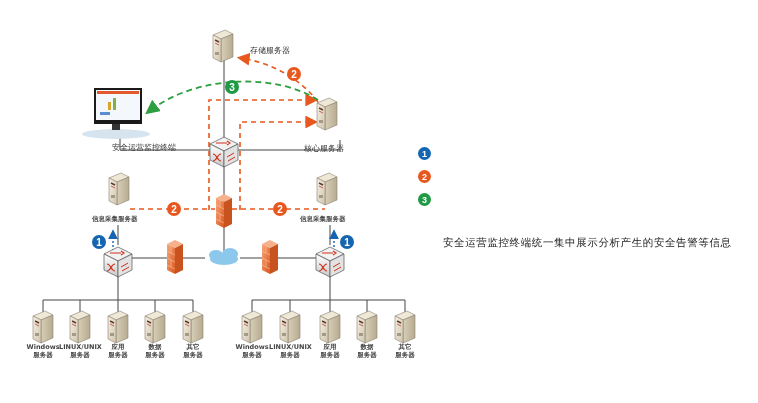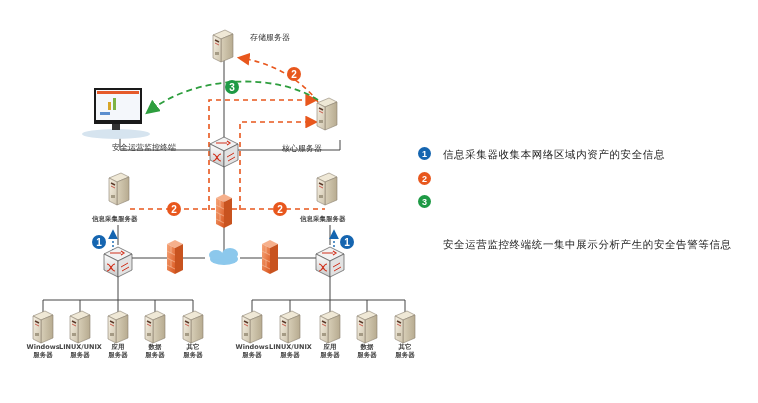--- a/index.html
+++ b/index.html
@@ -181,22 +181,22 @@
         <circle cx="99" cy="242" r="7" fill="#1565b0"></circle>
         <text x="99" y="246">1</text>
       </g>
     <g>
         <circle cx="347" cy="242" r="7" fill="#1565b0"></circle>
         <text x="347" y="246">1</text>
       </g>
   </g>
 </svg>
 
-<div class="lbl" style="left:250px;top:33px;">存储服务器</div>
-<div class="lbl" style="left:282px;top:144px;">核心服务器</div>
+<div class="lbl" style="left:250px;top:46px;">存储服务器</div>
+<div class="lbl" style="left:304px;top:144px;">核心服务器</div>
 <div class="lbl" style="left:80px;top:143px;margin-left:32px;">安全运营监控终端</div>
 <div class="lbl lbl-sm" style="left:92px;top:215px;">信息采集服务器</div>
 <div class="lbl lbl-sm" style="left:300px;top:215px;">信息采集服务器</div>
 
 <div>
   <div class="lbl lbl-sm" style="left:22px;top:343px;width:42px;">
       <div>Windows</div>
       <div>服务器</div>
     </div>
   <div class="lbl lbl-sm" style="left:59px;top:343px;width:42px;">
@@ -235,21 +235,20 @@
     </div>
   <div class="lbl lbl-sm" style="left:384px;top:343px;width:42px;">
       <div>其它</div>
       <div>服务器</div>
     </div>
 </div>
 
 <div class="legend">
   <div class="legend-item">
     <span class="badge b1">1</span>
-    <span class="legend-text">信息采集器收集本网络区域内资产的安全信息</span>
   </div>
   <div class="legend-item">
     <span class="badge b2">2</span>
   </div>
   <div class="legend-item">
     <span class="badge b3">3</span>
     <span class="legend-text" style="width:300px;margin-top:42px;">安全运营监控终端统一集中展示分析产生的安全告警等信息</span>
   </div>
 </div>
 

